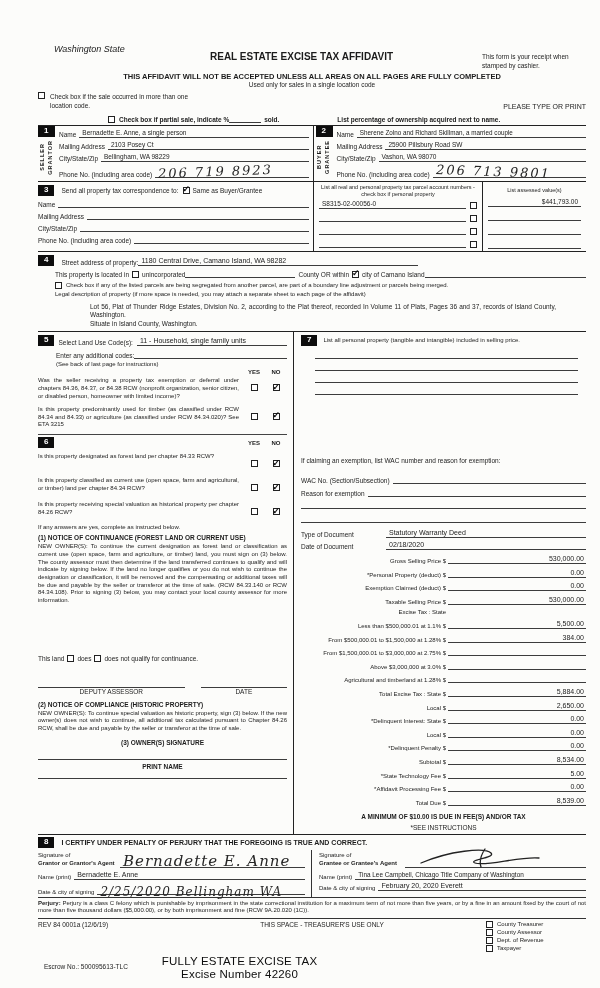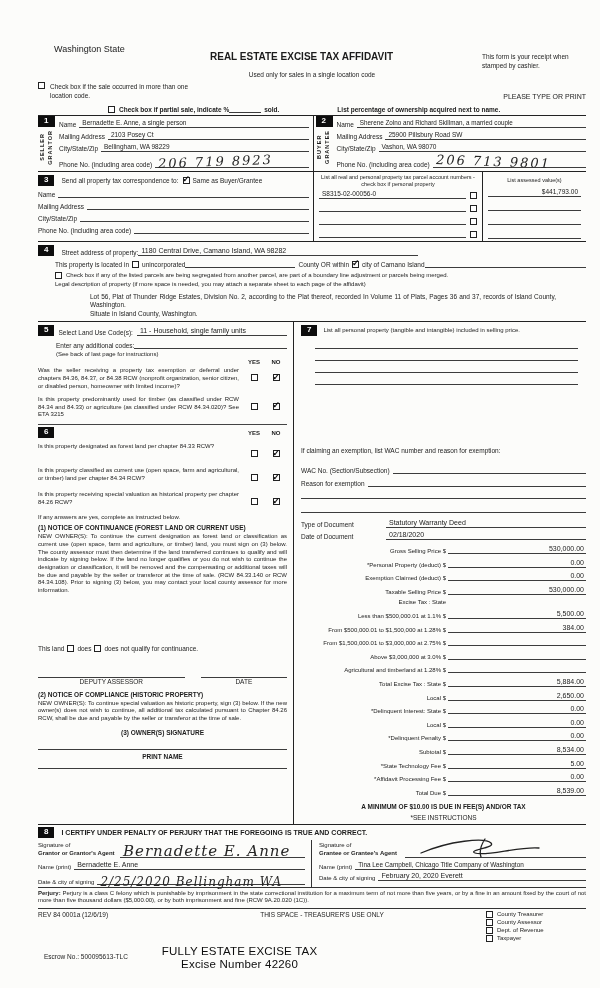--- a/index.html
+++ b/index.html
@@ -4,21 +4,21 @@
 <style>
 *{margin:0;padding:0;box-sizing:border-box}
 body{width:600px;height:988px;background:#fcfcfa;font-family:"Liberation Sans",sans-serif;color:#1c1c1c;position:relative;overflow:hidden}
 .page{position:absolute;left:38px;top:44px;width:548px}
 .row{display:flex}
 .ae{align-items:flex-end}
 .ac{align-items:center}
 .jb{justify-content:space-between}
 .ctr{text-align:center}
 .b{font-weight:bold}
-.it{}
+.it{font-style:italic}
 .f55{font-size:5.5px}
 .f6{font-size:6px}
 .f65{font-size:6.5px}
 .f7{font-size:7px}
 .ul{border-bottom:1px solid #3c3c3c;flex:1;min-height:9px;padding:0 3px;white-space:nowrap;overflow:visible}
 .line{border-bottom:1px solid #3c3c3c}
 .cb{display:inline-block;width:7px;height:7px;border:1px solid #222;background:#fff;position:relative;flex:none}
 .cb.checked::after{content:"\2713";position:absolute;left:-1px;top:-3.5px;font-size:9px;font-weight:bold;color:#111}
 .numbox{background:#0d0d0d;color:#fff;font-size:8px;font-weight:bold;padding:1px 6px;line-height:1.1;flex:none;height:11px}
 .hw{font-family:"DejaVu Serif",serif;font-style:italic;color:#262626}
@@ -40,20 +40,21 @@
 
   <div class="row">
     <div style="width:172px">
       <div class="it" style="font-size:9px;margin-left:16px">Washington State</div>
     </div>
     <div style="flex:1;text-align:left;padding-top:7px">
       <div class="b" style="font-size:10px">REAL ESTATE EXCISE TAX AFFIDAVIT</div>
     </div>
     <div style="width:104px;font-size:6.5px;line-height:1.35;padding-top:9px">This form is your receipt when stamped by cashier.</div>
   </div>
+  <div class="ctr b" style="font-size:7.5px;margin-top:1px">THIS AFFIDAVIT WILL NOT BE ACCEPTED UNLESS ALL AREAS ON ALL PAGES ARE FULLY COMPLETED</div>
   <div class="ctr" style="font-size:6.5px">Used only for sales in a single location code</div>
 
   <div class="row jb ae" style="margin-top:4px">
     <div class="row" style="gap:5px">
       <span class="cb"></span>
       <div class="f65" style="width:148px;line-height:1.4">Check box if the sale occurred in more than one location code.</div>
     </div>
     <span class="f7">PLEASE TYPE OR PRINT</span>
   </div>
 

